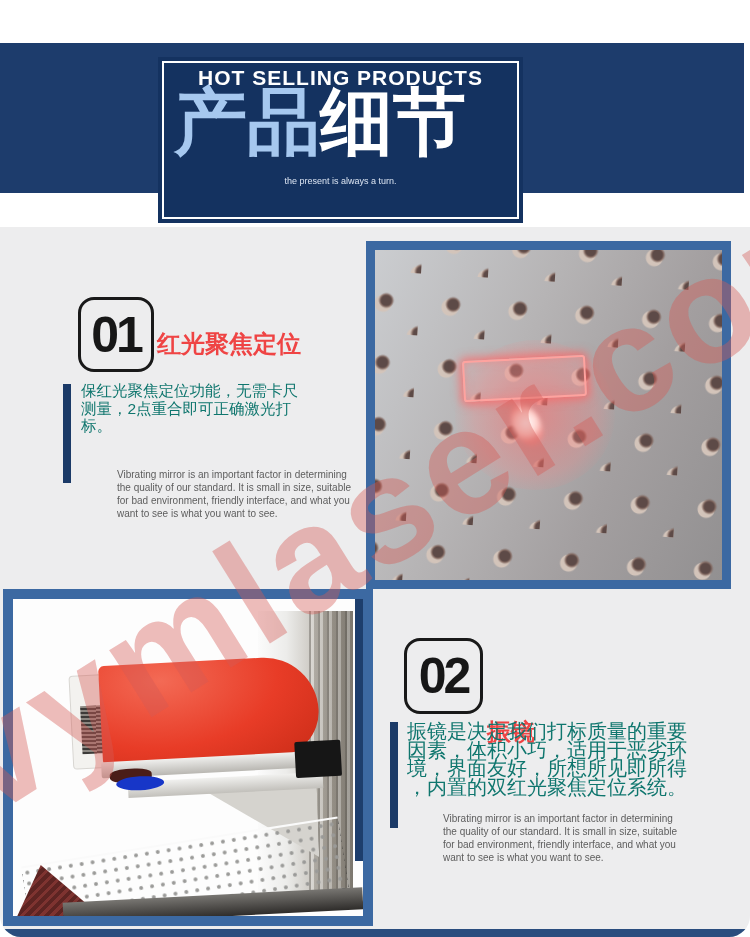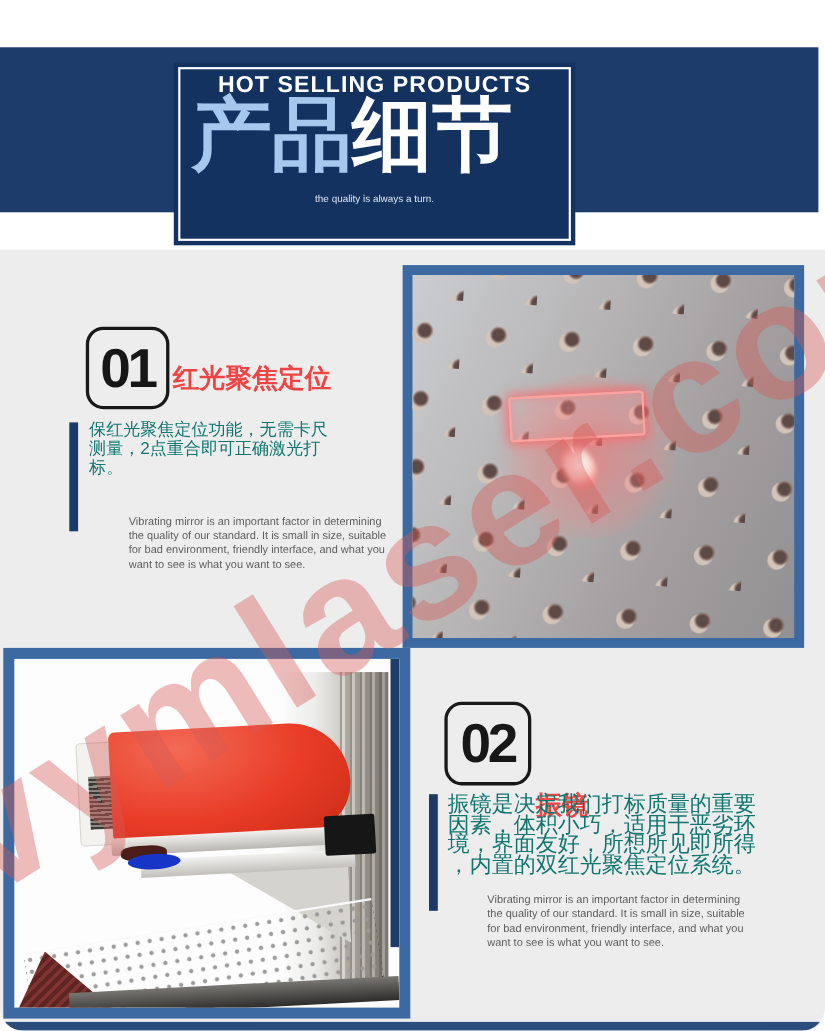--- a/index.html
+++ b/index.html
@@ -111,21 +111,21 @@
 <body>
 
 <div class="page">
 
   <div class="header-band"></div>
   <div class="header-box">
     <div class="header-box-border"></div>
     <div class="banner-title">HOT SELLING PRODUCTS</div>
     <div class="main-title"><span class="title-light">产品</span><span class="title-white">细节</span></div>
     <div class="subtitle">
-      <div>the quality is always a turn.</div>
+      <div>the present is always a turn.</div>
     </div>
   </div>
 
   <div class="content-bg"></div>
 
   <div class="photo-frame photo1">
     <div class="metal">
       <div class="hole-grid"></div>
       <div class="laser-glow"></div>
       <div class="laser-rect"></div>

